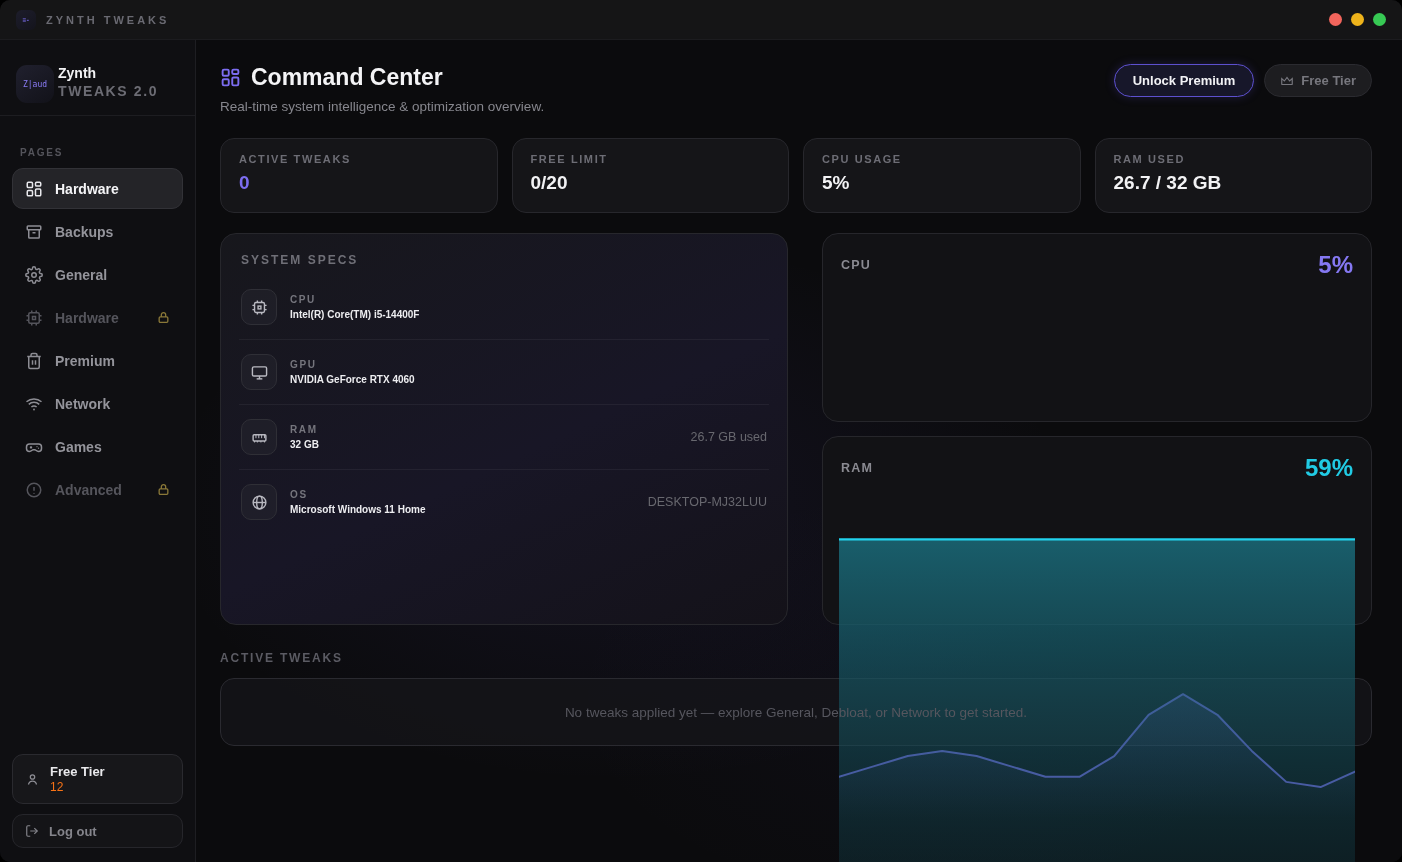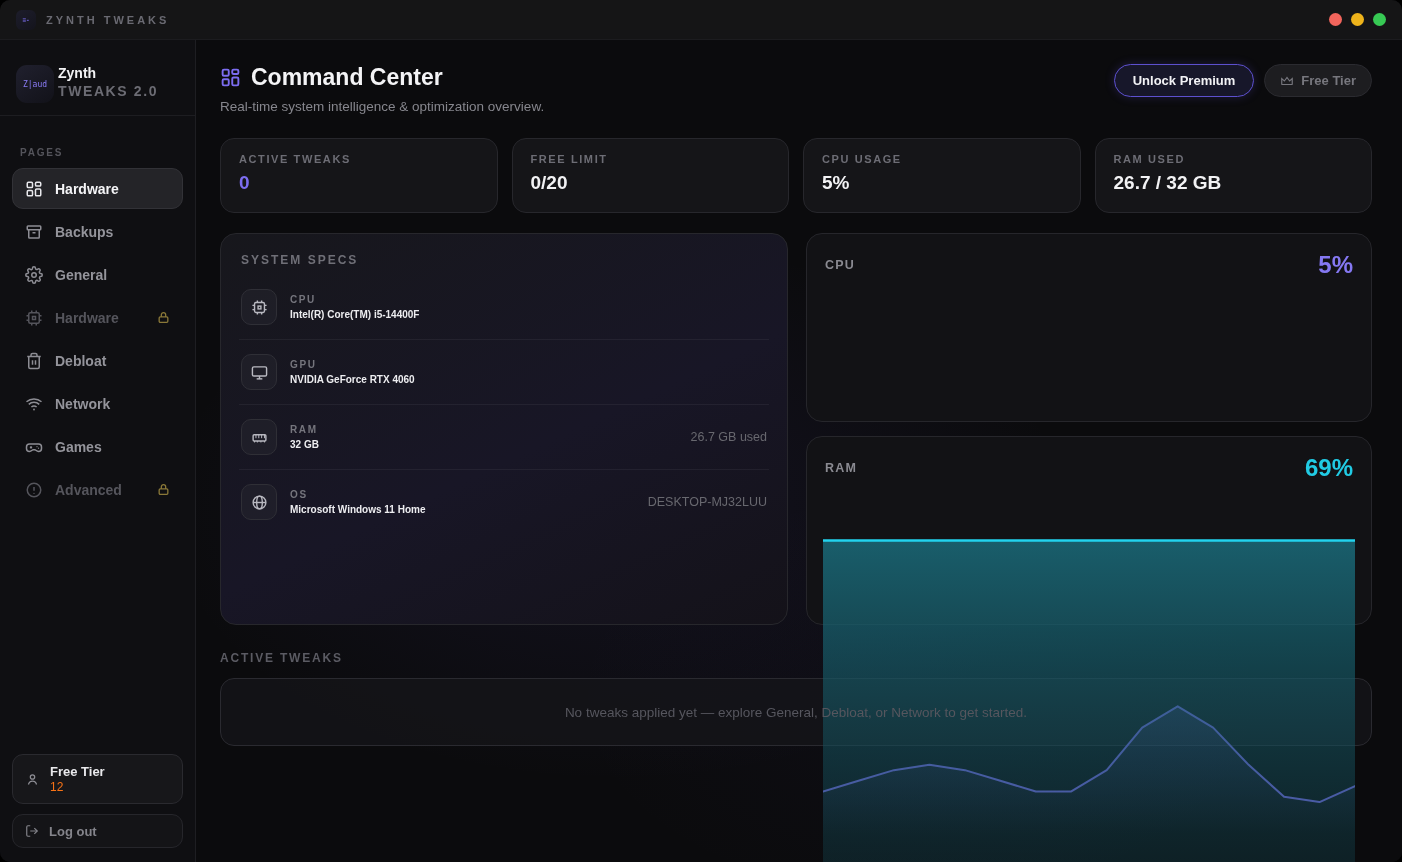--- a/index.html
+++ b/index.html
@@ -52,21 +52,21 @@
   .btn-premium { background:#17172a; border:1px solid #5d50cf; color:#f2f2f5; font-size:13px; font-weight:bold; border-radius:17px; padding:8px 18px; cursor:pointer; box-shadow:0 0 10px rgba(93,80,207,0.25); }
   .btn-tier { background:#1d1d20; border:1px solid #2b2b30; color:#77777e; font-size:13px; font-weight:bold; border-radius:17px; padding:8px 15px; display:flex; align-items:center; gap:7px; cursor:pointer; }
   .crown { width:14px; height:14px; display:flex; color:#77777e; }
 
   .stats-row { display:flex; gap:14px; margin-top:24px; }
   .stat-card { flex:1; height:75px; background:#151518; border:1px solid #27272c; border-radius:14px; padding:14px 18px; }
   .stat-label { font-size:11px; font-weight:bold; letter-spacing:1.6px; color:#6d6d75; }
   .stat-value { font-size:19px; font-weight:bold; color:#f2f2f4; margin-top:7px; }
   .stat-value.accent { color:#7c6df0; }
 
-  .grid-row { display:flex; gap:18px; margin-top:20px; }
+  .grid-row { display:flex; gap:34px; margin-top:20px; }
   .specs-panel { width:568px; height:392px; border:1px solid #27272c; border-radius:16px; padding:19px 18px;
     background:linear-gradient(155deg,#17171c 0%,#181626 55%,#141219 100%); }
   .specs-title { font-size:12px; font-weight:bold; letter-spacing:2px; color:#6f6f77; margin-bottom:8px; padding-left:2px; }
   .spec-row { display:flex; align-items:center; gap:13px; padding:14px 2px; border-bottom:1px solid rgba(255,255,255,0.055); }
   .spec-row:last-child { border-bottom:none; }
   .spec-icon { width:36px; height:36px; border-radius:10px; border:1px solid #2f2f36; background:rgba(40,40,48,0.45); display:flex; align-items:center; justify-content:center; color:#b9b9c1; flex:0 0 auto; }
   .spec-icon svg { width:17px; height:17px; }
   .spec-label { font-size:10px; font-weight:bold; letter-spacing:1.6px; color:#75757d; }
   .spec-value { font-size:10px; font-weight:bold; color:#ededf0; margin-top:4px; }
   .spec-meta { margin-left:auto; font-size:12.5px; color:#68686f; }
@@ -165,21 +165,21 @@
         </div>
         <div class="nav-item">
           <span class="nicon">
             <svg viewBox="0 0 24 24" fill="none" stroke="currentColor" stroke-width="2">
                 <polyline points="3 6 5 6 21 6"></polyline>
                 <path d="M19 6v14a2 2 0 0 1-2 2H7a2 2 0 0 1-2-2V6m3 0V4a2 2 0 0 1 2-2h4a2 2 0 0 1 2 2v2"></path>
                 <line x1="10" y1="11" x2="10" y2="17"></line>
                 <line x1="14" y1="11" x2="14" y2="17"></line>
               </svg>
           </span>
-          <span>Debloat</span>
+          <span>Premium</span>
         </div>
         <div class="nav-item">
           <span class="nicon">
             <svg viewBox="0 0 24 24" fill="none" stroke="currentColor" stroke-width="2">
                 <path d="M2 9a15.3 15.3 0 0 1 20 0"></path>
                 <path d="M5 12.5a10.5 10.5 0 0 1 14 0"></path>
                 <path d="M8.5 16a5.5 5.5 0 0 1 7 0"></path>
                 <circle cx="12" cy="19.3" r="1.2" fill="currentColor" stroke="none"></circle>
               </svg>
           </span>
@@ -372,21 +372,21 @@
                 </defs>
                 <path id="cpu-area" fill="url(#cpuFill)" stroke="none" d="M0.00,92.00 L6.67,90.00 L13.33,88.00 L20.00,87.00 L26.67,88.00 L33.33,90.00 L40.00,92.00 L46.67,92.00 L53.33,88.00 L60.00,80.00 L66.67,76.00 L73.33,80.00 L80.00,87.00 L86.67,93.00 L93.33,94.00 L100.00,91.00 L100,100 L0,100 Z"></path>
                 <path id="cpu-line" fill="none" stroke="#7c6df0" stroke-width="2" vector-effect="non-scaling-stroke" stroke-linejoin="round" stroke-linecap="round" d="M0.00,92.00 L6.67,90.00 L13.33,88.00 L20.00,87.00 L26.67,88.00 L33.33,90.00 L40.00,92.00 L46.67,92.00 L53.33,88.00 L60.00,80.00 L66.67,76.00 L73.33,80.00 L80.00,87.00 L86.67,93.00 L93.33,94.00 L100.00,91.00"></path>
               </svg>
             </div>
           </div>
 
           <div class="metric-panel">
             <div class="metric-head">
               <span class="metric-label">RAM</span>
-              <span class="metric-value cyan">69%</span>
+              <span class="metric-value cyan">59%</span>
             </div>
             <div class="bar-track">
               <div class="bar-fill cyan" id="ram-bar" style="width: 84%;"></div>
             </div>
             <div class="chart-box">
               <svg id="ram-chart" viewBox="0 0 100 100" preserveAspectRatio="none">
                 <defs>
                   <linearGradient id="ramFill" x1="0" y1="0" x2="0" y2="1">
                     <stop offset="0%" stop-color="#1a6b7a" stop-opacity="0.85"></stop>
                     <stop offset="100%" stop-color="#0e2a32" stop-opacity="0.15"></stop>

